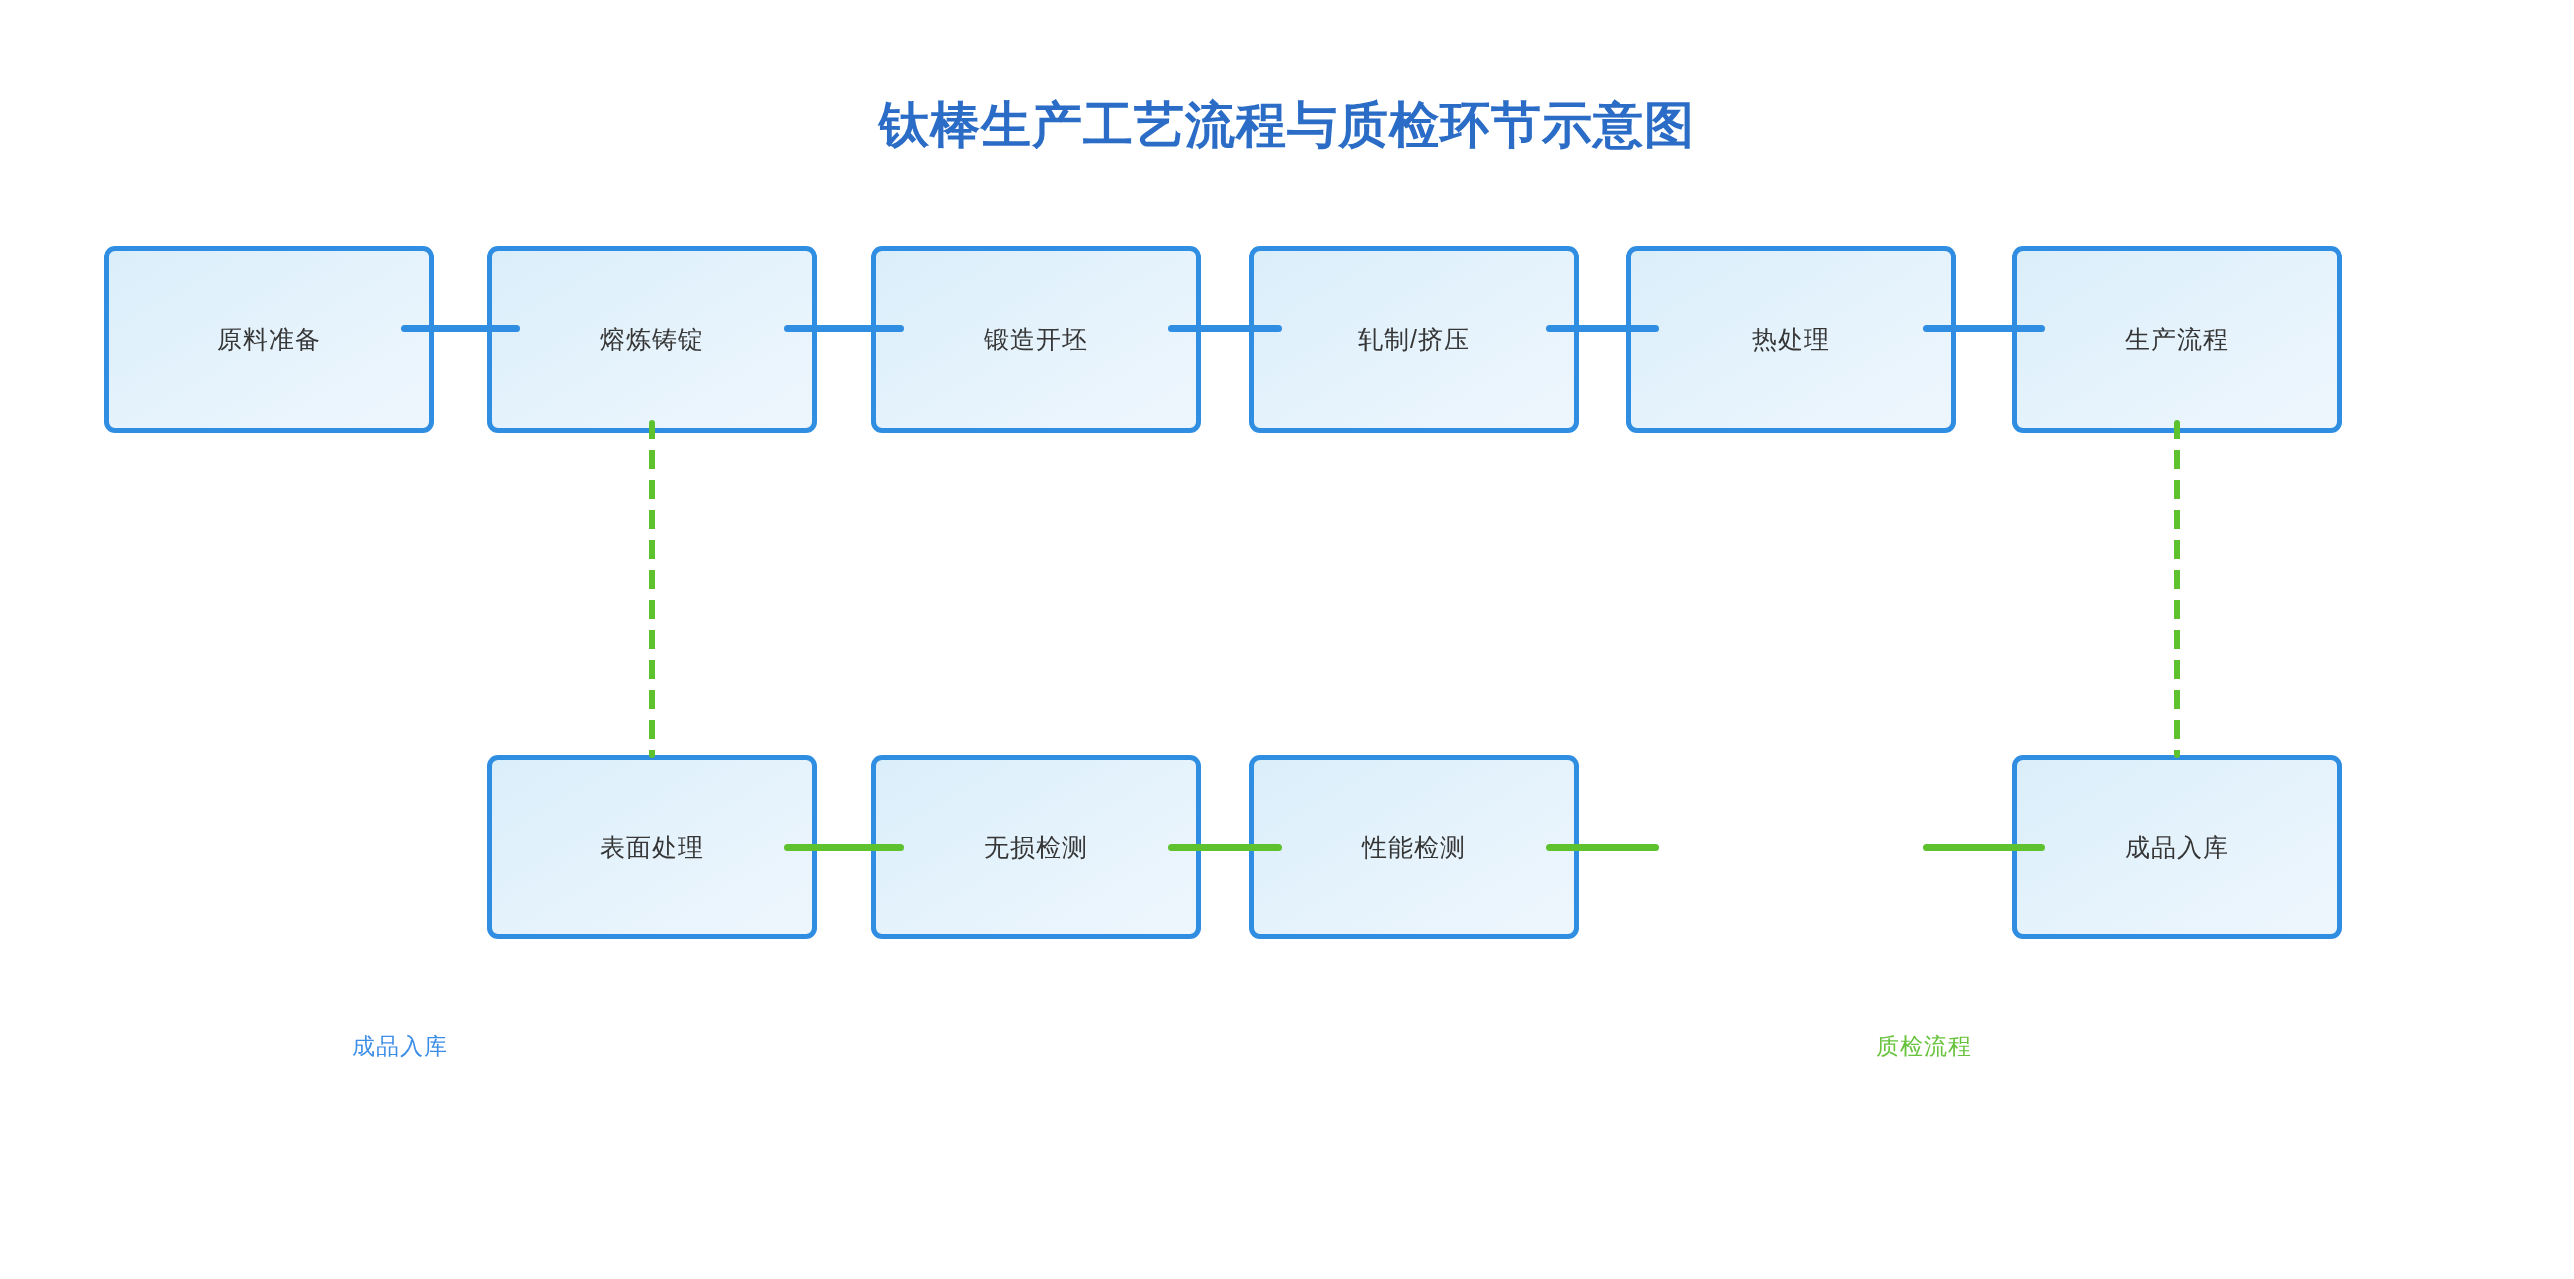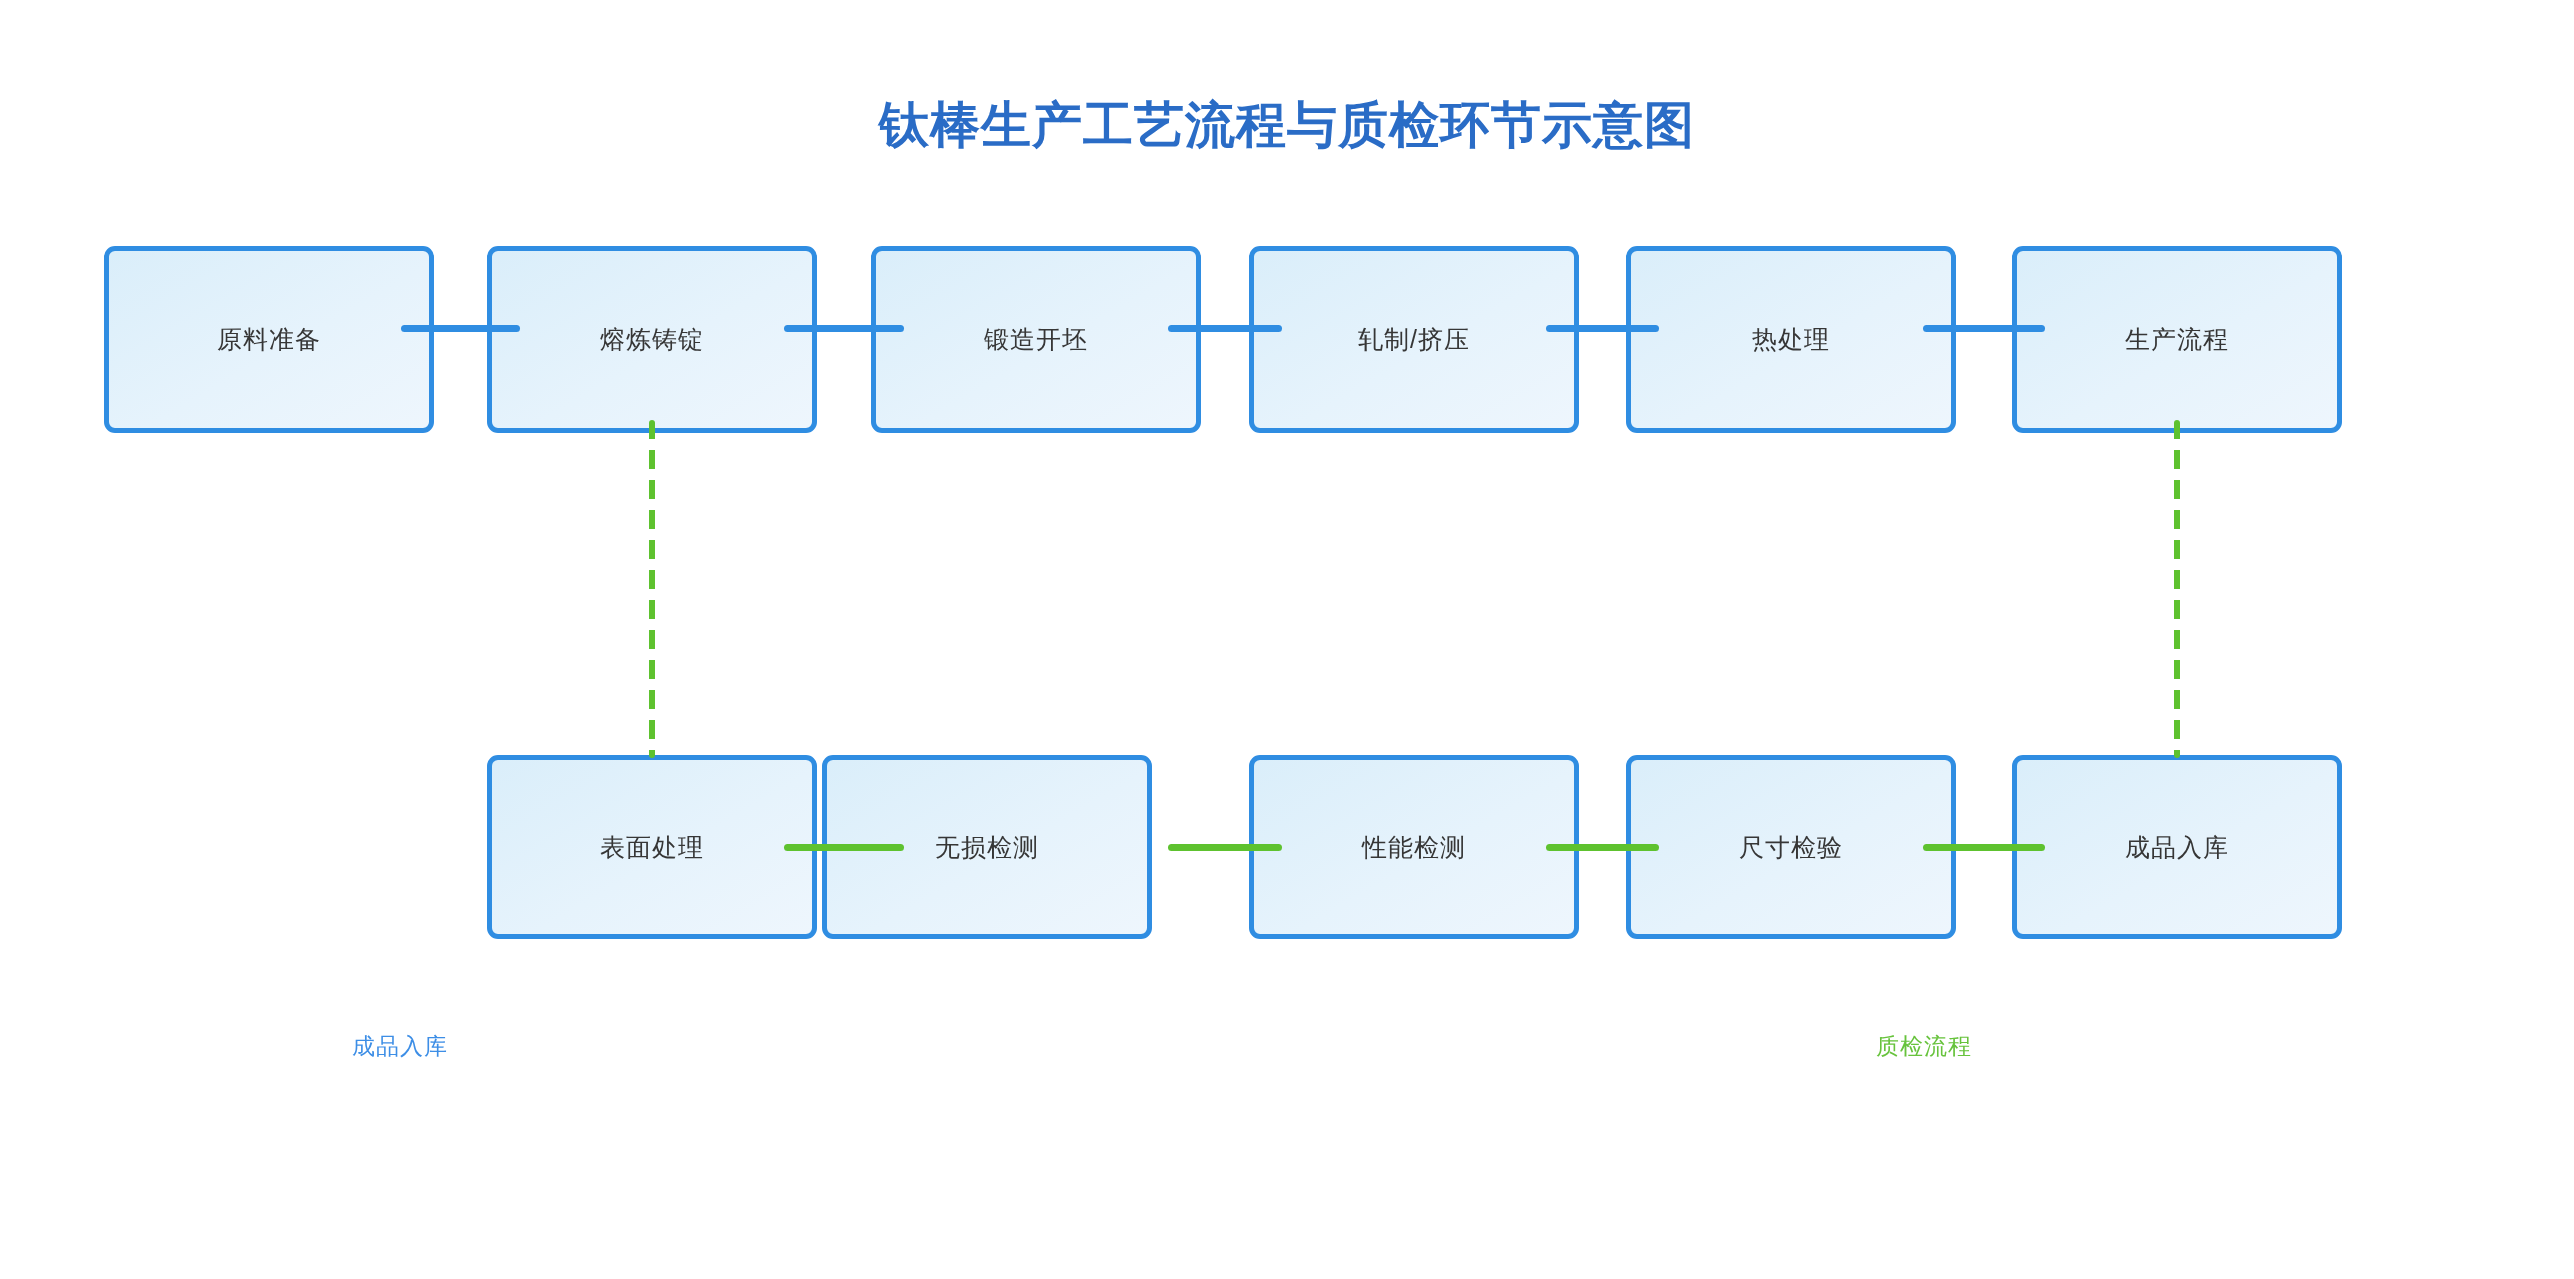--- a/index.html
+++ b/index.html
@@ -102,28 +102,25 @@
   <div class="node row-top" style="left:1626px">
     <span class="node-label">热处理</span>
   </div>
   <div class="node row-top" style="left:2012px">
     <span class="node-label">生产流程</span>
   </div>
 
   <div class="node row-bottom" style="left:487px">
     <span class="node-label">表面处理</span>
   </div>
-  <div class="node row-bottom" style="left:822px">
+  <div class="node row-bottom" style="left:871px">
     <span class="node-label">无损检测</span>
   </div>
   <div class="node row-bottom" style="left:1249px">
     <span class="node-label">性能检测</span>
-  </div>
-  <div class="node row-bottom" style="left:1626px">
-    <span class="node-label">尺寸检验</span>
   </div>
   <div class="node row-bottom" style="left:2012px">
     <span class="node-label">成品入库</span>
   </div>
 
   <div class="conn conn-blue" style="left:401px;  width:119px"></div>
   <div class="conn conn-blue" style="left:784px;  width:120px"></div>
   <div class="conn conn-blue" style="left:1168px; width:114px"></div>
   <div class="conn conn-blue" style="left:1546px; width:113px"></div>
   <div class="conn conn-blue" style="left:1923px; width:122px"></div>

